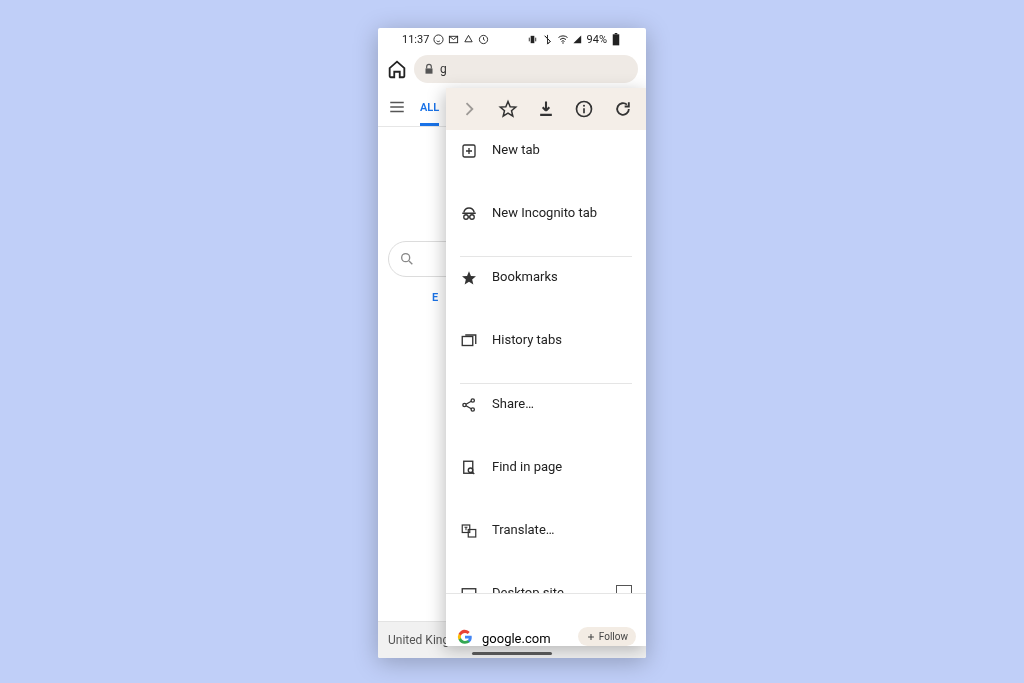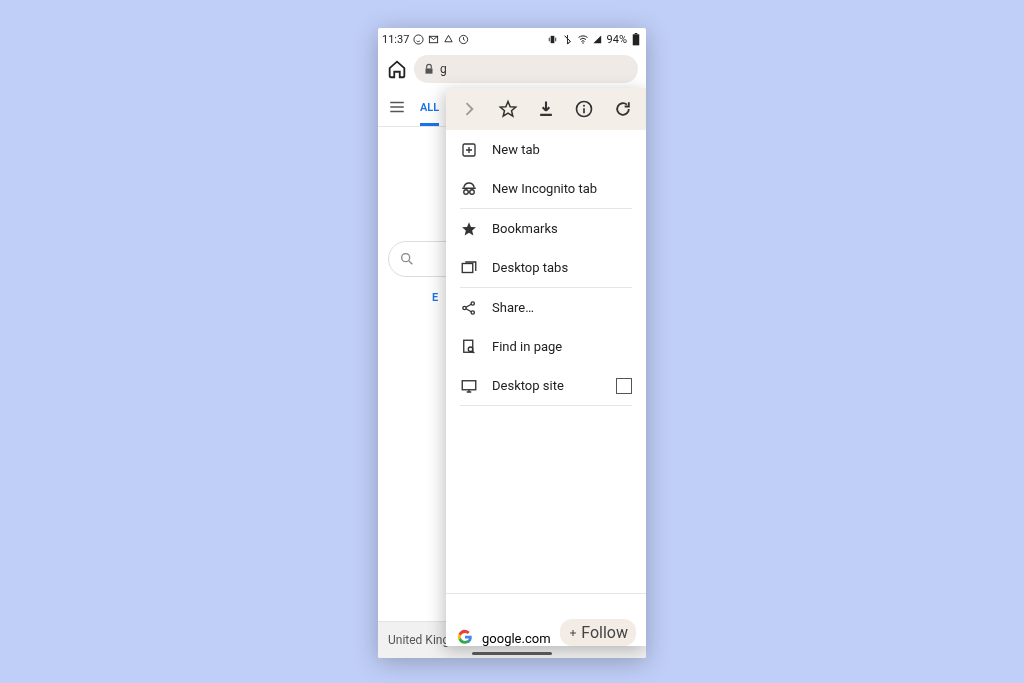--- a/index.html
+++ b/index.html
@@ -1,18 +1,18 @@
 <!DOCTYPE html>
 <html><head>
 <meta charset="utf-8">
 <style>
   html,body{margin:0;padding:0;width:1024px;height:683px;background:#c0cff8;font-family:Roboto,Arial,sans-serif;overflow:hidden}
   .phone{position:absolute;left:378px;top:28px;width:268px;height:630px;background:#fff;box-shadow:0 4px 24px rgba(0,0,0,.25);border-radius:2px;overflow:hidden}
   
-  .status{height:22px;display:flex;align-items:center;justify-content:space-between;padding:0 4px;font-size:11px;color:#222}
+  .status{height:22px;display:flex;align-items:center;justify-content:space-between;padding:0 24px;font-size:11px;color:#222}
   .status .left,.status .right{display:flex;align-items:center;gap:3px}
   .status .ico{width:12px;height:12px;display:inline-flex;align-items:center;justify-content:center}
   
   .toprow{height:38px;display:flex;align-items:center;gap:6px;padding:0 8px}
   .home{width:22px;height:22px}
   .addr{flex:1;height:28px;background:#efeae5;border-radius:14px;display:flex;align-items:center;gap:4px;padding:0 8px;font-size:12px;color:#333;overflow:hidden}
   
   .content{position:absolute;left:0;right:0;top:60px;bottom:0;padding-top:0}
   .tabs{height:38px;display:flex;align-items:center;gap:14px;padding:0 10px;border-bottom:1px solid #e6e6e6;font-size:11px;color:#666;font-weight:600}
   .tabs .ham{width:18px;height:18px}
@@ -23,28 +23,28 @@
   .dot{position:absolute;width:4px;height:4px;border-radius:50%}
   .search{margin:28px 10px 0;height:34px;border:1px solid #dcdcdc;border-radius:20px;display:flex;align-items:center;padding:0 10px;color:#888}
   .below{margin-top:14px;padding-left:54px;color:#1a73e8;font-size:11px;font-weight:600}
   .footer{position:absolute;left:0;right:0;bottom:0;height:36px;background:#f1f1f1;border-top:1px solid #e3e3e3;display:flex;align-items:center;padding:0 10px;font-size:12px;color:#555}
   
   .menu{position:absolute;top:60px;right:0;width:200px;bottom:12px;background:#fff;box-shadow:-2px 4px 16px rgba(0,0,0,.25);display:flex;flex-direction:column}
   .menu .iconrow{height:42px;background:#f4eee8;display:flex;align-items:center;justify-content:space-around;padding:0 4px}
   .iconbtn{width:22px;height:22px;display:flex;align-items:center;justify-content:center;color:#333}
   .iconbtn.dim{color:#9d9a96}
   .items{flex:1;overflow:hidden}
-  .item{height:39px;display:flex;align-items:center;gap:14px;padding:0 14px;font-size:13px;color:#222;position:relative}
+  .item{height:39px;display:flex;align-items:flex-start;gap:14px;padding:12px 14px;font-size:13px;color:#222;position:relative}
   .item .micon{width:18px;height:18px;display:flex;align-items:center;justify-content:center;color:#333}
   .sep{height:1px;background:#e5e5e5;margin:0 14px}
   .hilite{position:absolute;left:-4px;right:-4px;top:1px;bottom:1px;border:3px solid #1fc71f;pointer-events:none}
   .check{width:14px;height:14px;border:1.5px solid #555;margin-left:auto}
   .footercard{border-top:1px solid #e5e5e5;height:52px;display:flex;align-items:flex-end;gap:8px;padding:0 10px;font-size:13px}
   .glyph-g{width:18px;height:18px}
-  .followbtn{margin-left:auto;font-size:16px;background:#f3ece4;border-radius:12px;padding:4px 8px;display:flex;align-items:center;gap:3px;color:#444}
+  .followbtn{margin-left:auto;font-size:10px;background:#f3ece4;border-radius:12px;padding:4px 8px;display:flex;align-items:center;gap:3px;color:#444}
   .navbar{position:absolute;left:0;right:0;bottom:0;height:10px;display:flex;align-items:center;justify-content:center}
   .navhandle{width:80px;height:3px;background:#555;border-radius:2px}
   svg{display:block}
 </style>
 </head>
 <body>
 
 <div class="phone">
 
   <div class="status">
@@ -225,21 +225,21 @@
         <span>Bookmarks</span>
       </div>
 
       <div class="item">
         <span class="micon">
             <svg viewBox="0 0 24 24" width="18" height="18">
               <rect x="3" y="6" width="14" height="12" fill="none" stroke="#333" stroke-width="1.8"></rect>
               <path d="M7 4h14v12" fill="none" stroke="#333" stroke-width="1.8"></path>
             </svg>
           </span>
-        <span>Desktop tabs</span>
+        <span>History tabs</span>
       </div>
 
       <div class="sep"></div>
 
       <div class="item">
         <span class="micon">
             <svg viewBox="0 0 24 24" width="18" height="18">
               <circle cx="6" cy="12" r="2.2" fill="none" stroke="#333" stroke-width="1.8"></circle>
               <circle cx="17" cy="6" r="2.2" fill="none" stroke="#333" stroke-width="1.8"></circle>
               <circle cx="17" cy="18" r="2.2" fill="none" stroke="#333" stroke-width="1.8"></circle>
@@ -253,20 +253,30 @@
         <span class="micon">
             <svg viewBox="0 0 24 24" width="18" height="18">
               <rect x="5" y="3" width="12" height="16" fill="none" stroke="#333" stroke-width="1.8"></rect>
               <circle cx="14" cy="15" r="3" fill="none" stroke="#333" stroke-width="1.8"></circle>
               <path d="M16.5 17.5L19 20" stroke="#333" stroke-width="1.8"></path>
             </svg>
           </span>
         <span>Find in page</span>
       </div>
 
+      <div class="item">
+        <span class="micon">
+            <svg viewBox="0 0 24 24" width="18" height="18">
+              <rect x="3" y="4" width="10" height="10" fill="none" stroke="#333" stroke-width="1.6"></rect>
+              <rect x="11" y="10" width="10" height="10" fill="none" stroke="#333" stroke-width="1.6"></rect>
+              <path d="M6 7h4M8 7v4" stroke="#333" stroke-width="1.4"></path>
+            </svg>
+          </span>
+        <span>Translate…</span>
+      </div>
 
 
       <div class="item">
         <span class="micon">
             <svg viewBox="0 0 24 24" width="18" height="18">
               <rect x="3" y="5" width="18" height="12" fill="none" stroke="#333" stroke-width="1.8"></rect>
               <path d="M9 20h6M12 17v3" stroke="#333" stroke-width="1.8"></path>
             </svg>
           </span>
         <span>Desktop site</span>

